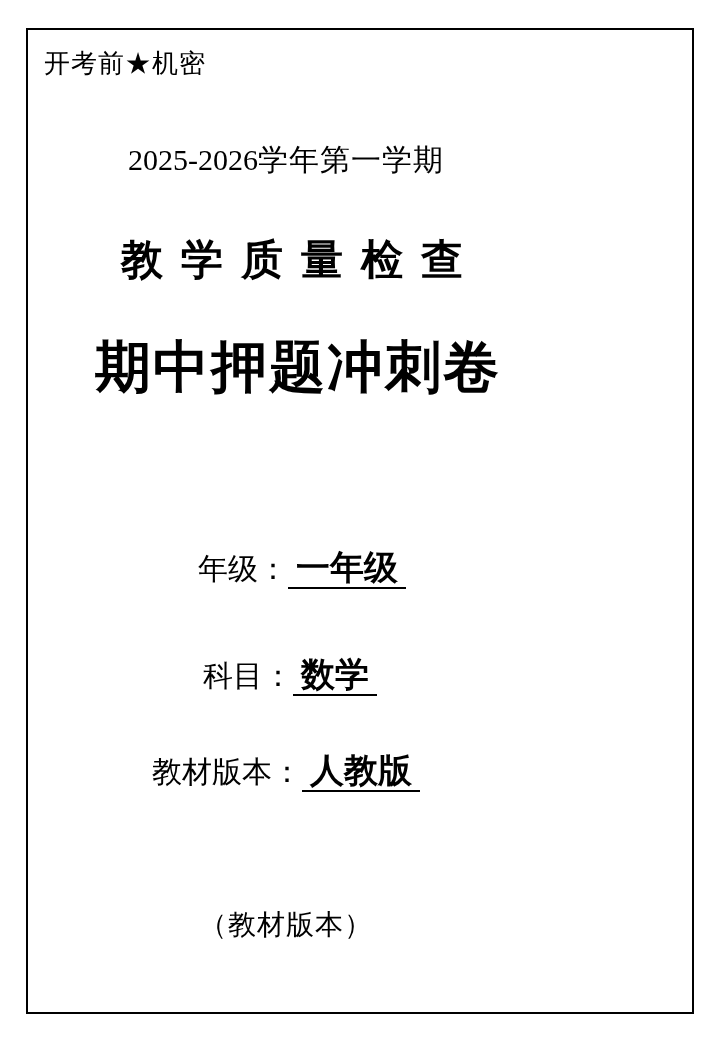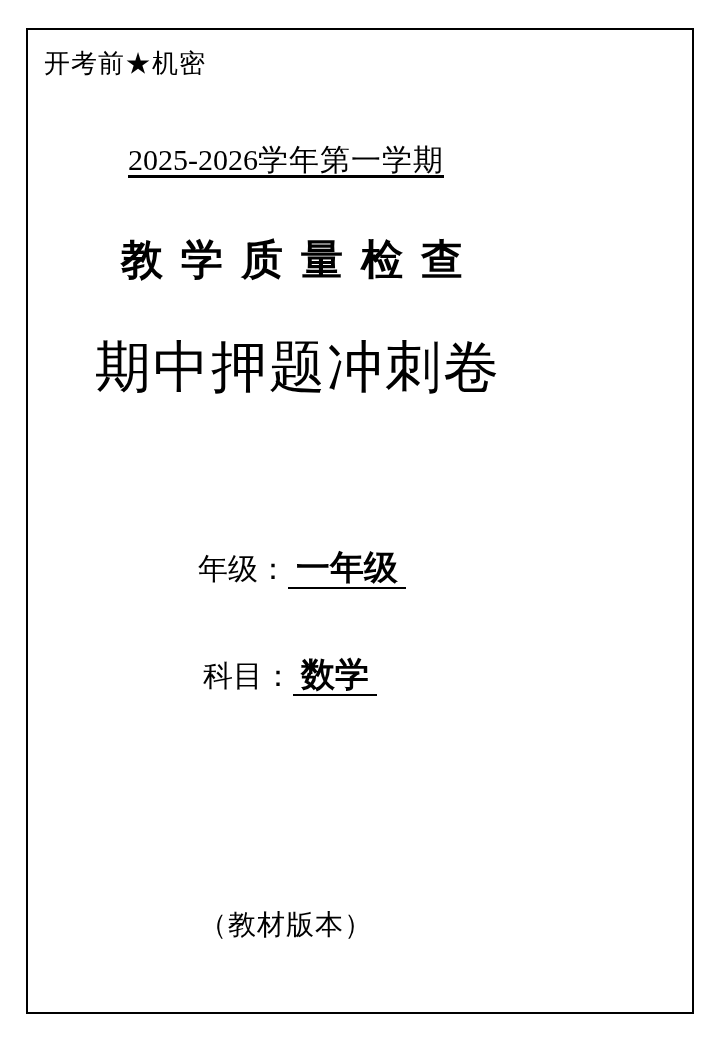--- a/index.html
+++ b/index.html
@@ -42,27 +42,25 @@
   .year-line {
     position: absolute;
     left: 0;
     right: 0;
     top: 140px;
     text-align: center;
     font-size: 30px;
     white-space: nowrap;
   }
   .year-line .yr {
-    text-decoration: underline;
     text-underline-offset: 5px;
     letter-spacing: 0px;
     text-align: center;
   }
   .year-line .term {
-    text-decoration: underline;
     text-underline-offset: 5px;
     letter-spacing: 1px;
   }
   .title-main {
     position: absolute;
     left: 0;
     right: 0;
     top: 232px;
     text-align: center;
     font-size: 42px;
@@ -73,21 +71,21 @@
     white-space: nowrap;
     padding-left: 12px;
   }
   .title-sub {
     position: absolute;
     left: 0;
     right: 0;
     top: 330px;
     text-align: center;
     font-size: 56px;
-    font-weight: normal;
+    font-weight: bold;
     letter-spacing: 2px;
     font-family: "DejaVu Serif", "Liberation Serif", serif;
     white-space: nowrap;
     padding-left: 24px;
   }
   .field-row {
     position: absolute;
     left: 0;
     right: 0;
     text-align: center;
@@ -136,15 +134,18 @@
   <div class="title-sub">期中押题冲刺卷</div>
 
   <div class="field-row" id="row-grade">
     <span class="lbl">年级：</span><span class="val">一年级</span>
   </div>
 
   <div class="field-row" id="row-subject">
     <span class="lbl">科目：</span><span class="val">数学</span>
   </div>
 
+  <div class="field-row" id="row-edition">
+    <span class="lbl">教材版本：</span><span class="val">人教版</span>
+  </div>
 
   <div class="footnote">（教材版本）</div>
 </div>
 
 </body></html>

